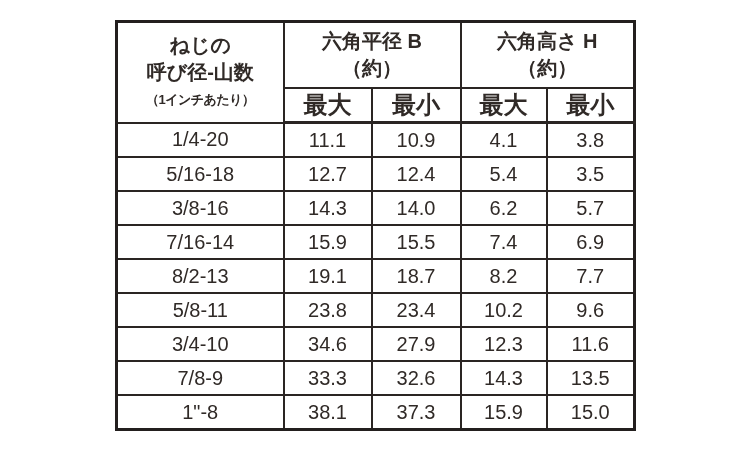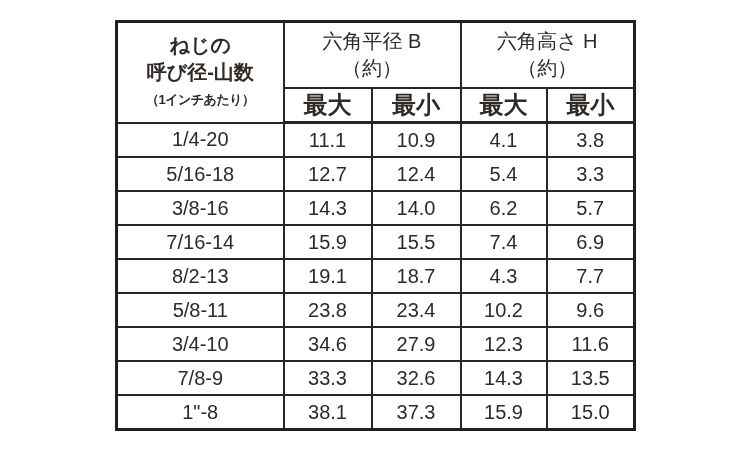--- a/index.html
+++ b/index.html
@@ -38,21 +38,21 @@
     overflow: hidden;
   }
   tr.row-group th { height: 64px; }
   th.col1-header {
     border-bottom-width: 3px;
     font-weight: 700;
     font-size: 20px;
     line-height: 27px;
   }
   th.group-header {
-    font-weight: 400;
+    font-weight: 700;
     font-size: 20px;
     line-height: 27px;
   }
   .hline { display: block; }
   .hline.line3 {
     font-size: 13px;
     letter-spacing: -0.5px;
     white-space: nowrap;
   }
   tr.row-sub th {
@@ -109,41 +109,41 @@
           <td>11.1</td>
           <td>10.9</td>
           <td>4.1</td>
           <td>3.8</td>
         </tr>
         <tr class="row-data">
           <td>5/16-18</td>
           <td>12.7</td>
           <td>12.4</td>
           <td>5.4</td>
-          <td>3.3</td>
+          <td>3.5</td>
         </tr>
         <tr class="row-data">
           <td>3/8-16</td>
           <td>14.3</td>
           <td>14.0</td>
           <td>6.2</td>
           <td>5.7</td>
         </tr>
         <tr class="row-data">
           <td>7/16-14</td>
           <td>15.9</td>
           <td>15.5</td>
           <td>7.4</td>
           <td>6.9</td>
         </tr>
         <tr class="row-data">
           <td>8/2-13</td>
           <td>19.1</td>
           <td>18.7</td>
-          <td>4.3</td>
+          <td>8.2</td>
           <td>7.7</td>
         </tr>
         <tr class="row-data">
           <td>5/8-11</td>
           <td>23.8</td>
           <td>23.4</td>
           <td>10.2</td>
           <td>9.6</td>
         </tr>
         <tr class="row-data">

